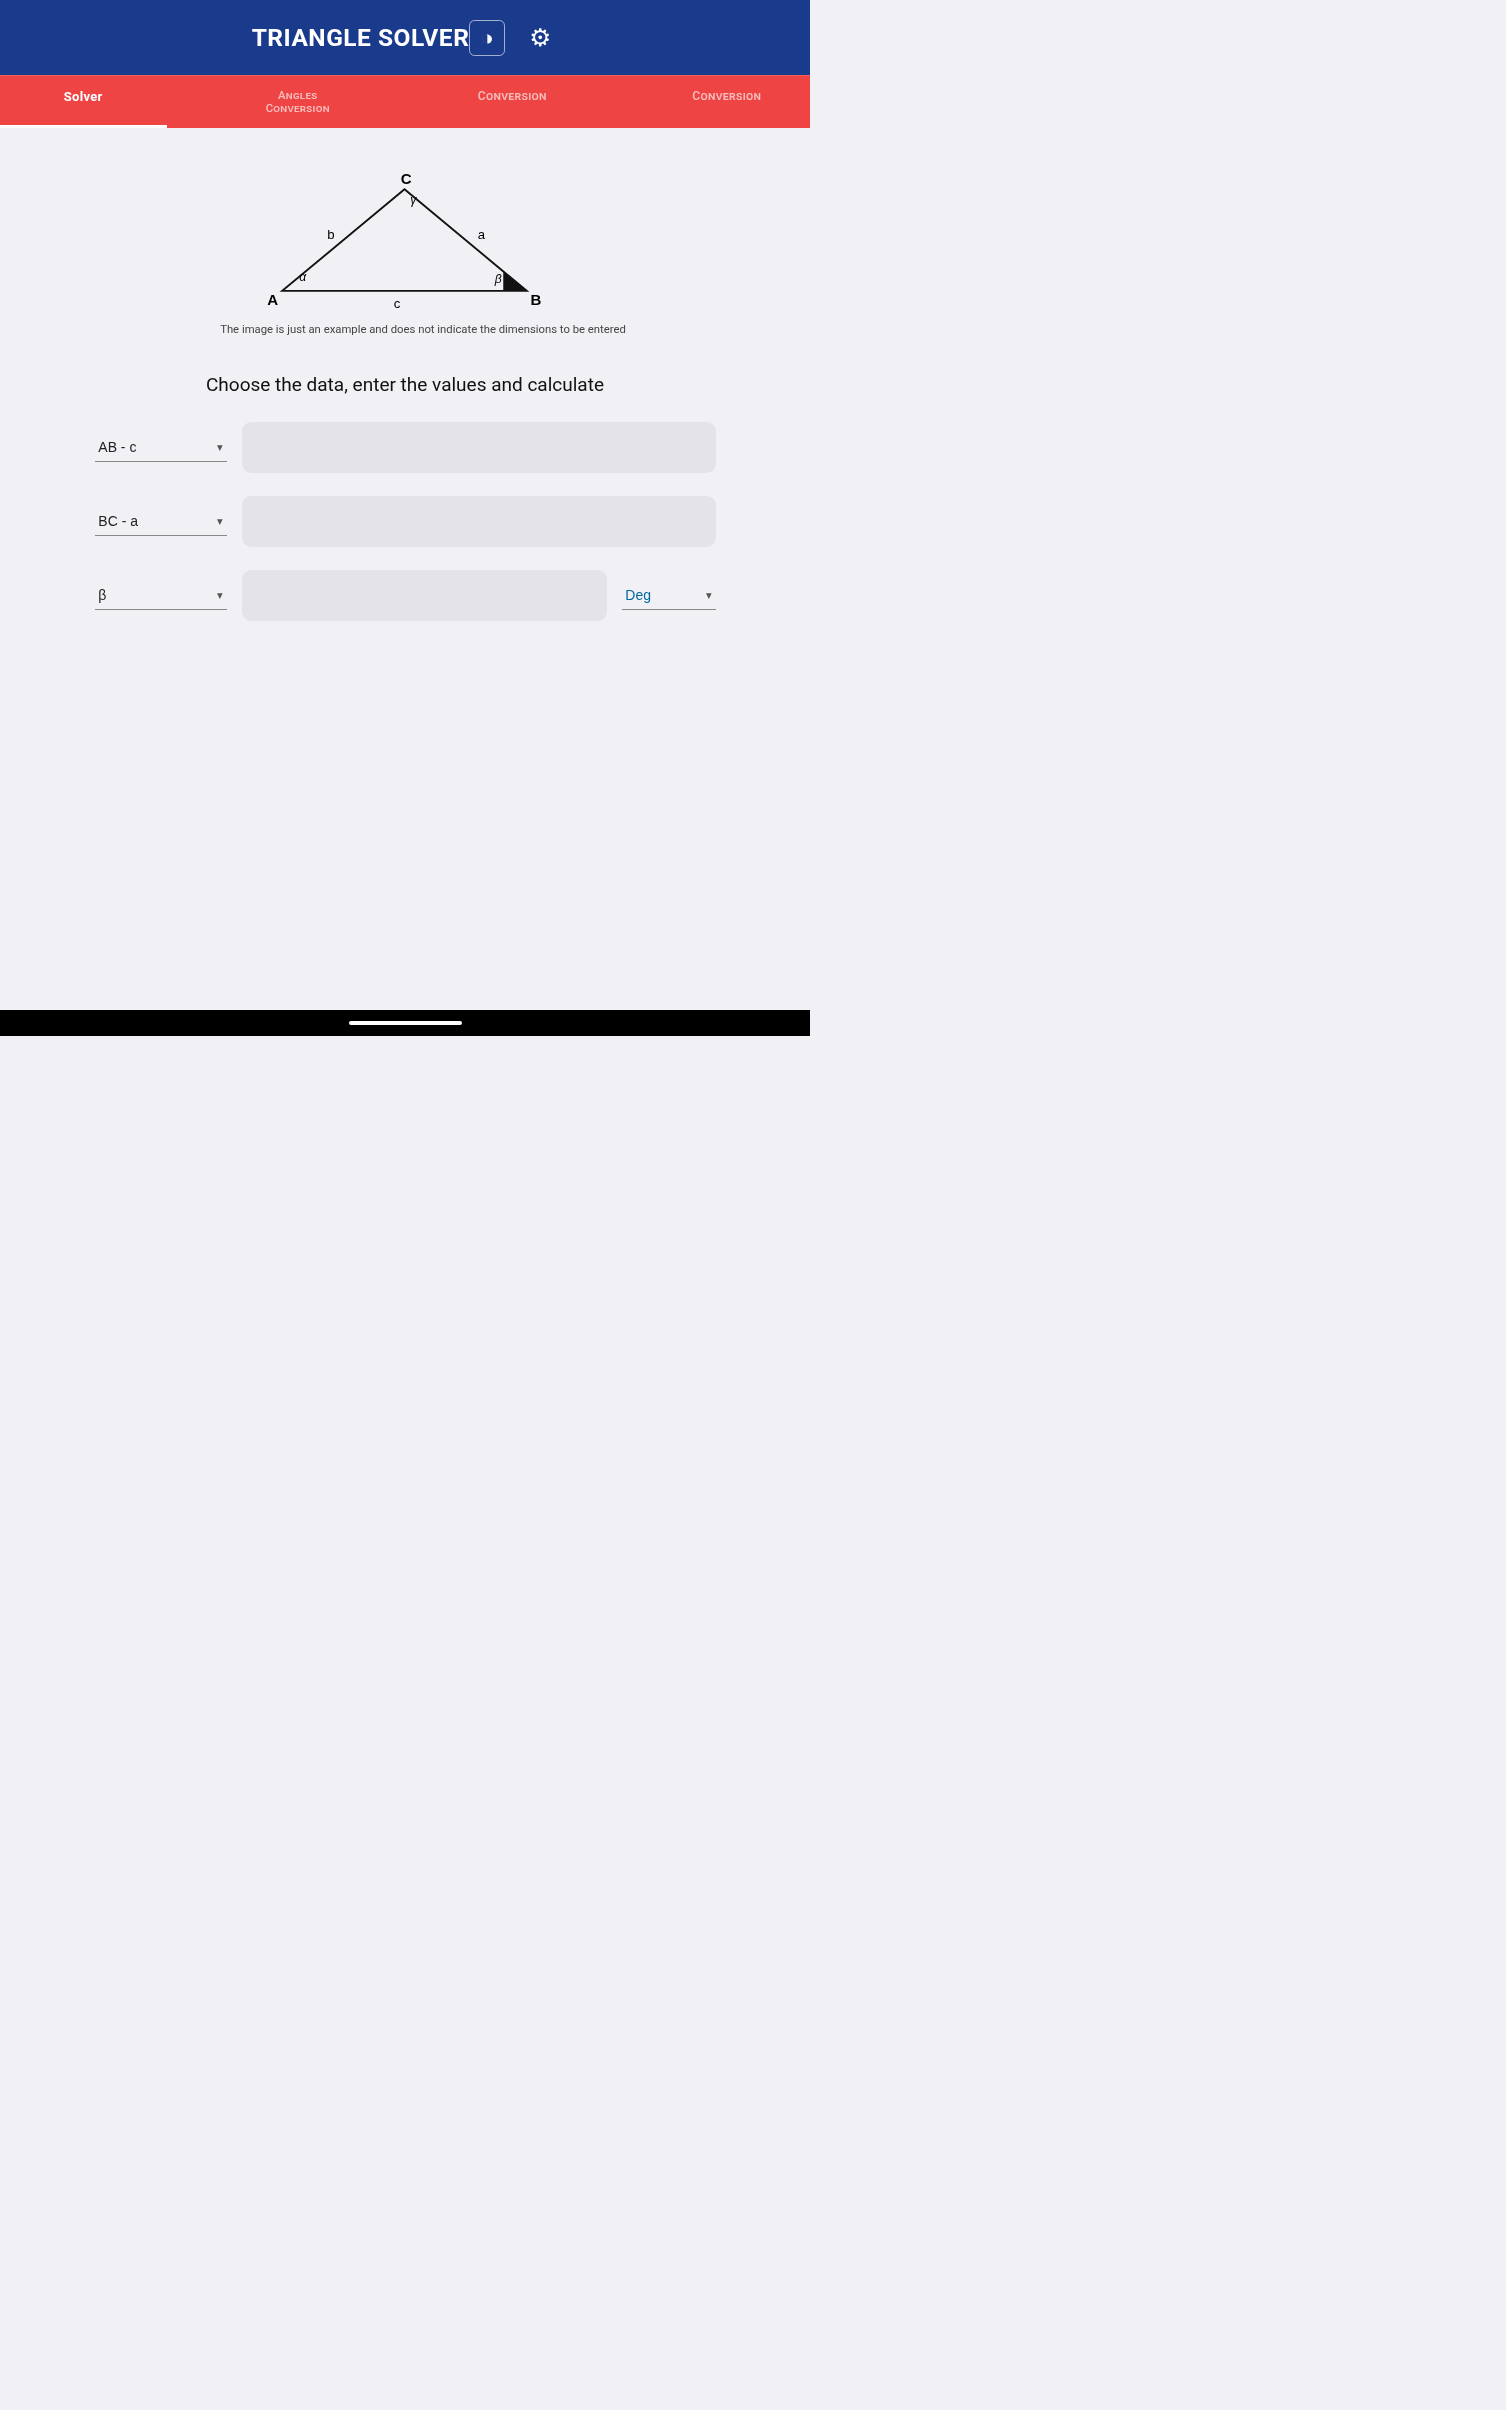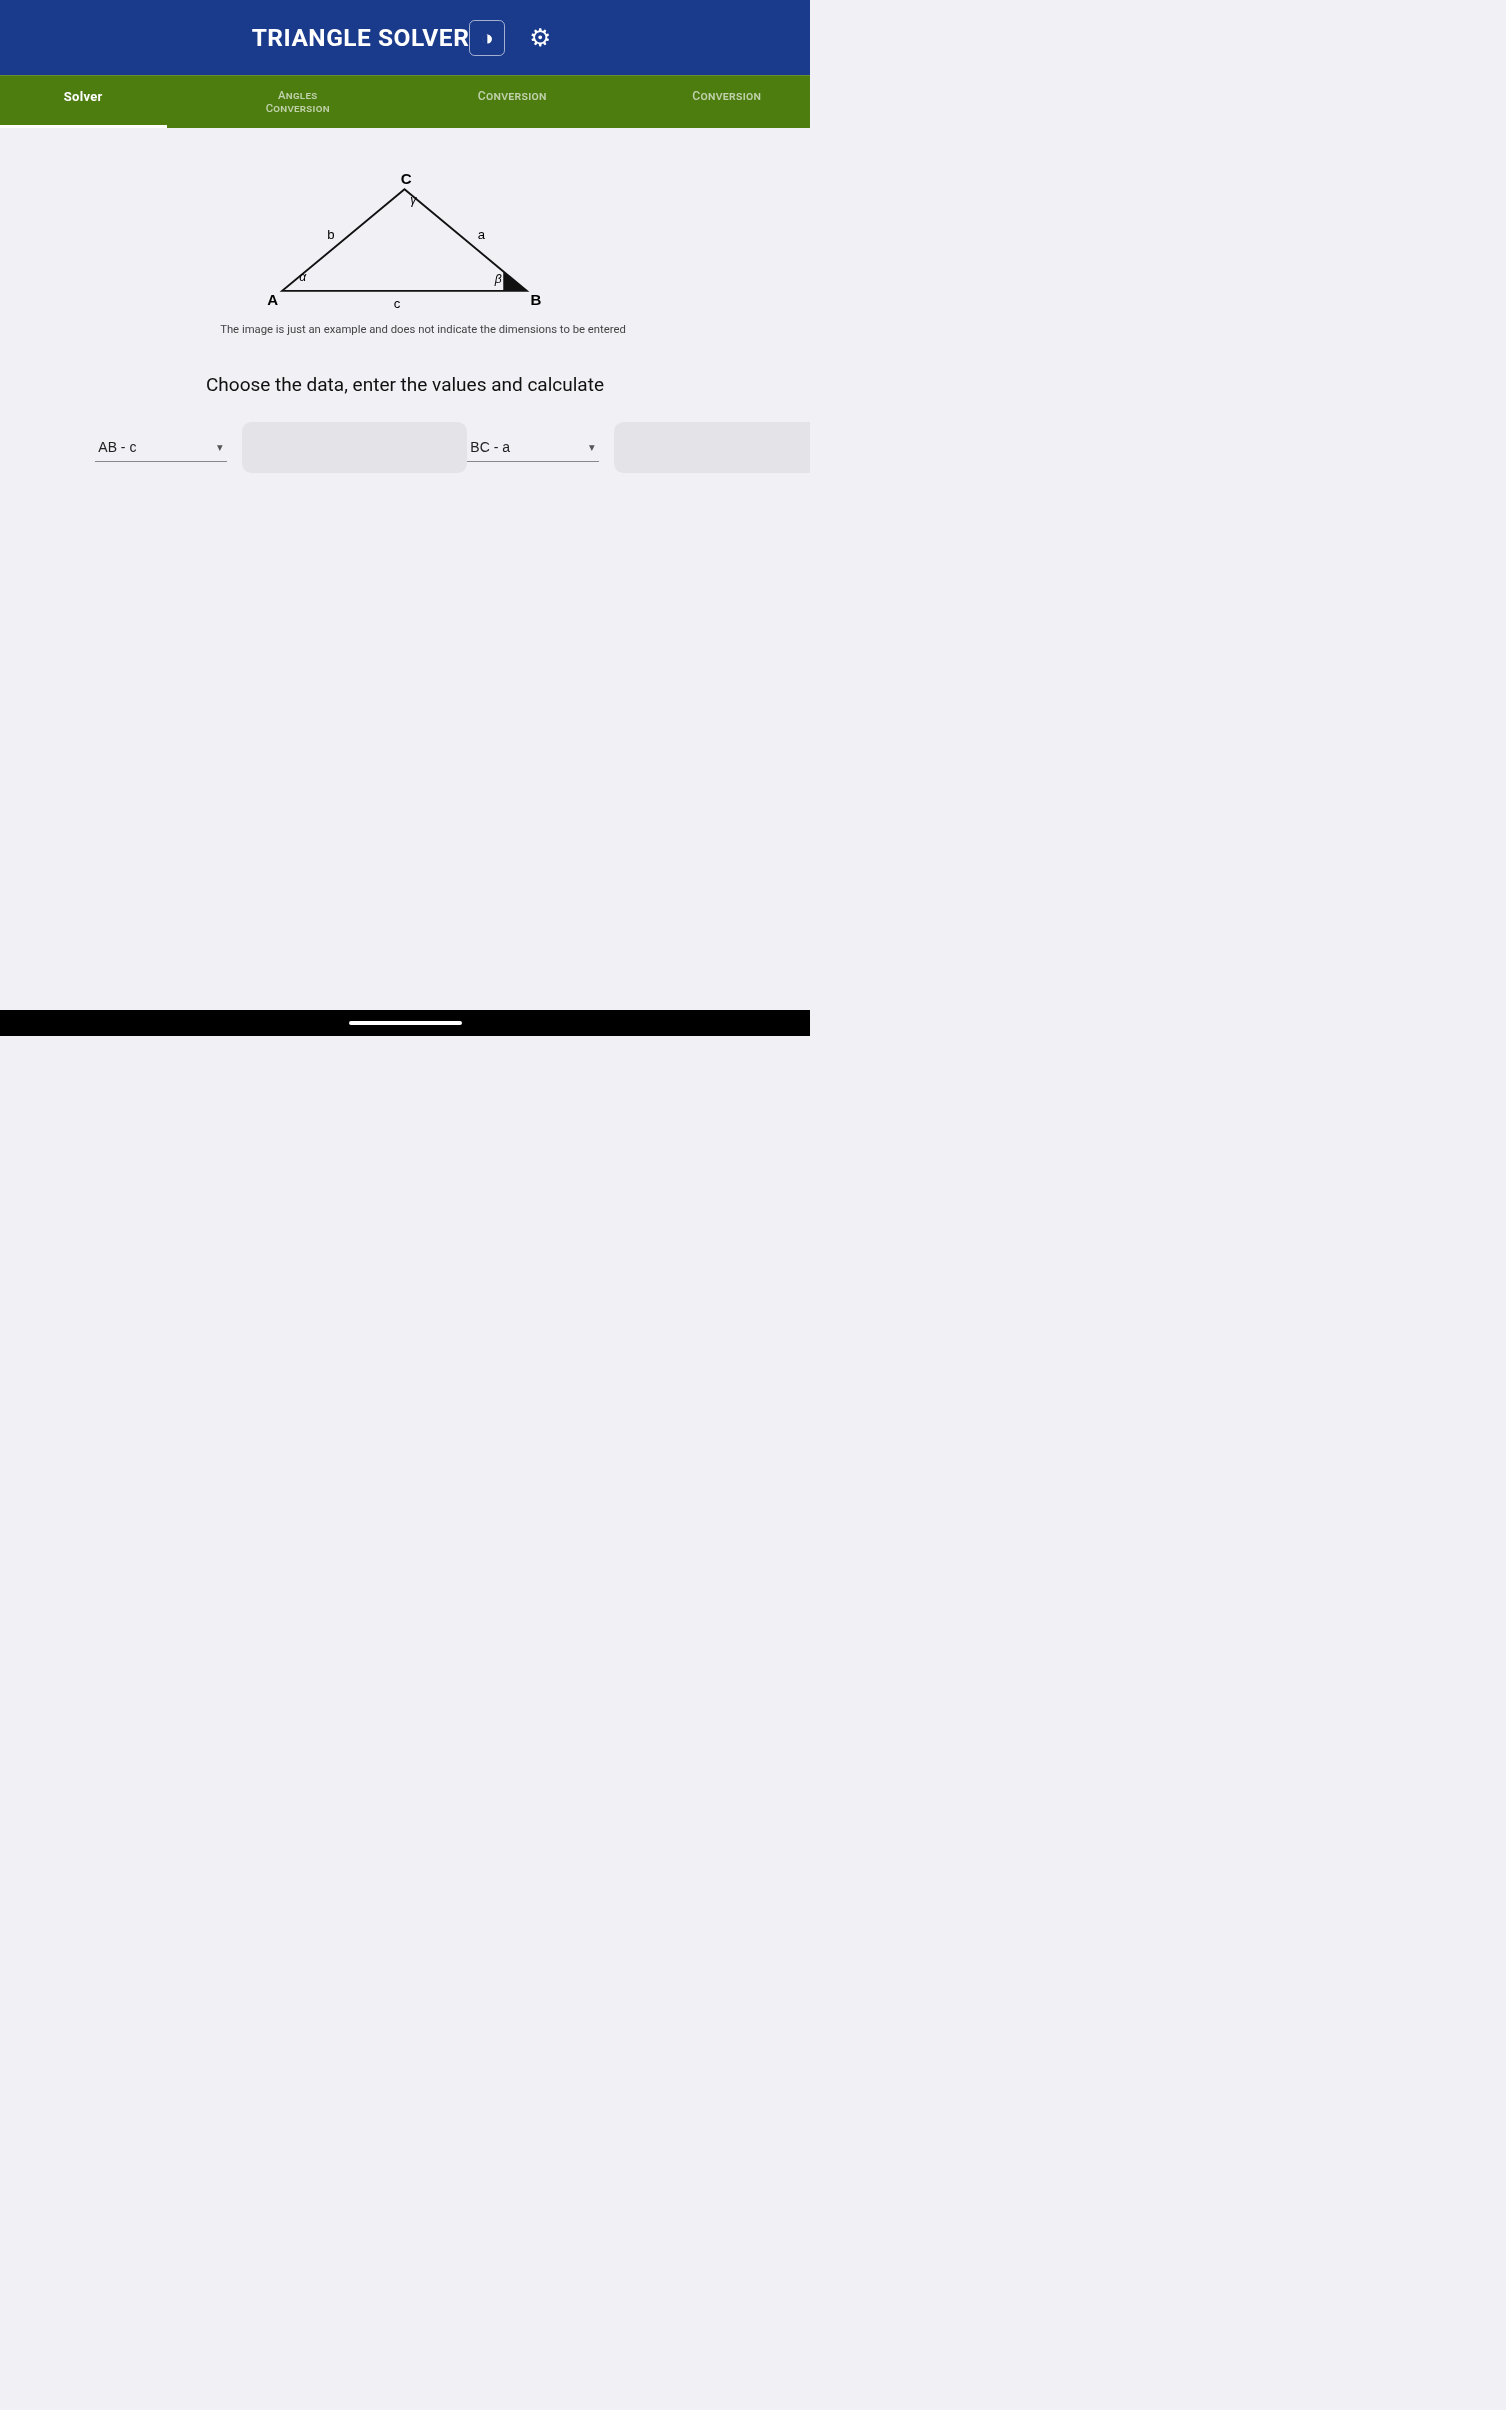--- a/index.html
+++ b/index.html
@@ -46,21 +46,21 @@
       align-items: center;
       justify-content: center;
     }
     .header-icon-btn.gear {
       border: none;
       font-size: 24.5px;
     }
 
     
     .tab-bar {
-      background: #4d7c0f;
+      background: #ef4444;
       display: flex;
       border-top: 0.9px solid rgba(255,255,255,0.15);
       gap: 48px;
     }
     .tab-item {
       flex: 1;
       text-align: center;
       padding: 13px 7.5px;
       color: rgba(255,255,255,0.65);
       font-size: 12.2px;
@@ -121,22 +121,22 @@
       color: #111;
       text-align: center;
       margin: 28px 12px 26px;
     }
 
     
     .form-area {
       width: 100%;
       max-width: 621px;
       display: flex;
-      flex-direction: row;
-      gap: 0px;
+      flex-direction: column;
+      gap: 8px;
     }
 
     .form-row {
       display: flex;
       align-items: center;
       gap: 15px;
       margin-bottom: 15px;
     }
 
     .dropdown-wrapper {

